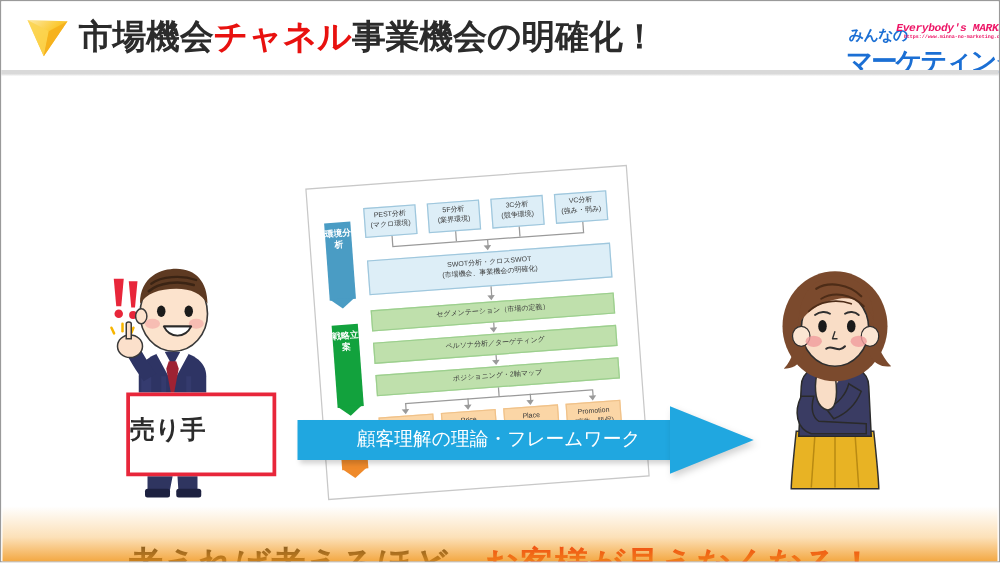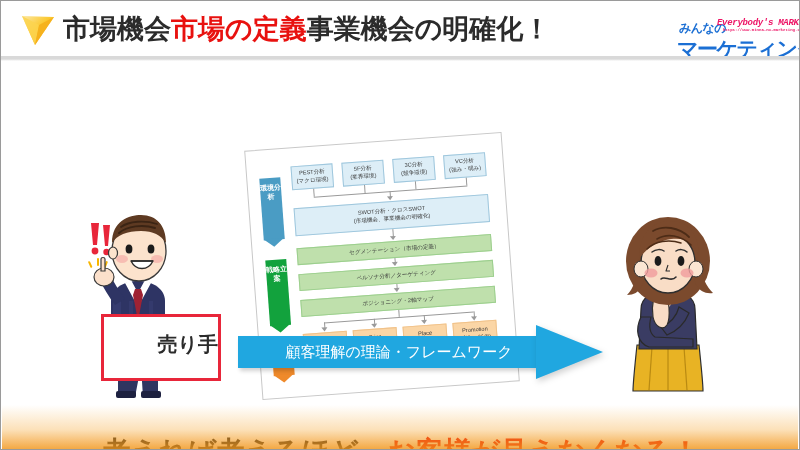--- a/index.html
+++ b/index.html
@@ -275,21 +275,21 @@
     position: absolute;
     left: 100px; top: 253px;
     width: 114px; height: 61px;
     background: #ffffff;
     border: 3px solid #e8263a;
   }
   #seller-sign-label {
     width: 100%;
     height: 100%;
     line-height: 55px;
-    text-align: right;
+    text-align: left;
     font-size: 20px;
     font-weight: bold;
     color: #2b2b2b;
     border-radius: 15px;
   }
 
   
   #caption {
     position: absolute;
     left: 0;
@@ -321,21 +321,21 @@
           <stop offset="45%" stop-color="#fbc932"></stop>
           <stop offset="100%" stop-color="#f09a10"></stop>
         </linearGradient>
       </defs>
       <polygon points="3,5 35,6 16,34" fill="url(#triGrad)"></polygon>
       <polygon points="3,5 20,14 16,34" fill="#fbd34f" opacity="0.85"></polygon>
       <polygon points="20,14 35,6 16,34" fill="#f5b01c" opacity="0.9"></polygon>
     </svg>
 
     <div id="title-text">
-      <span>市場機会</span><span class="hl-red">市場の定義</span><span>事業機会の明確化！</span>
+      <span>市場機会</span><span class="hl-red">チャネル</span><span>事業機会の明確化！</span>
     </div>
 
     <div id="logo">
       <div id="logo-row1">
         <span id="logo-minna">みんなの</span>
         <span id="logo-eng">Everybody's MARKETING</span>
         <span id="logo-url">https://www.minna-no-marketing.com</span>
       </div>
       <div id="logo-row2">マーケティング</div>
     </div>

